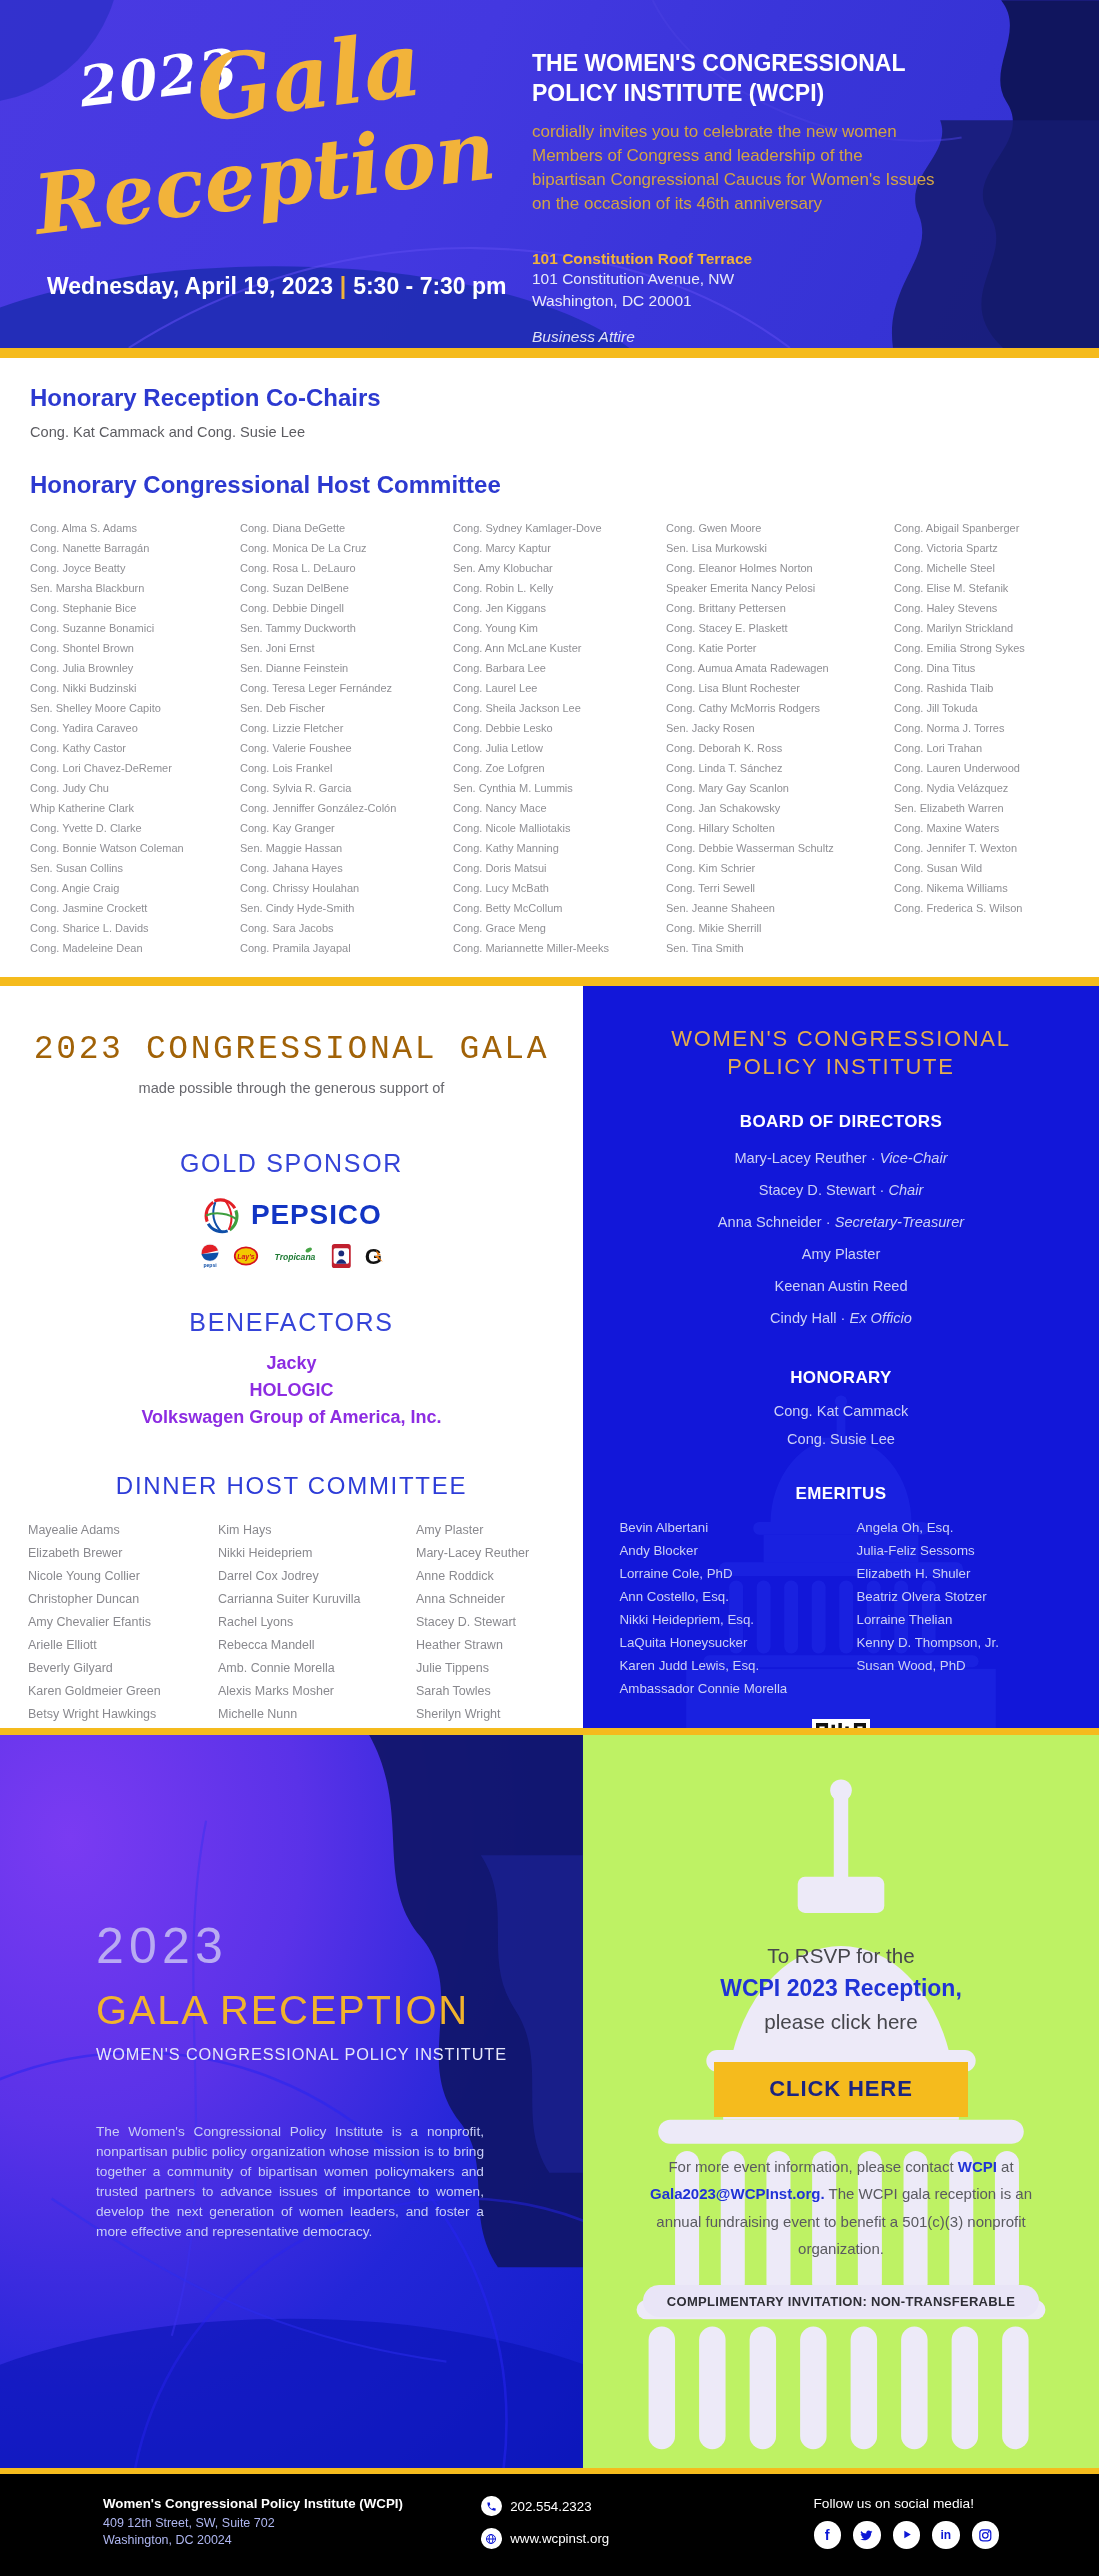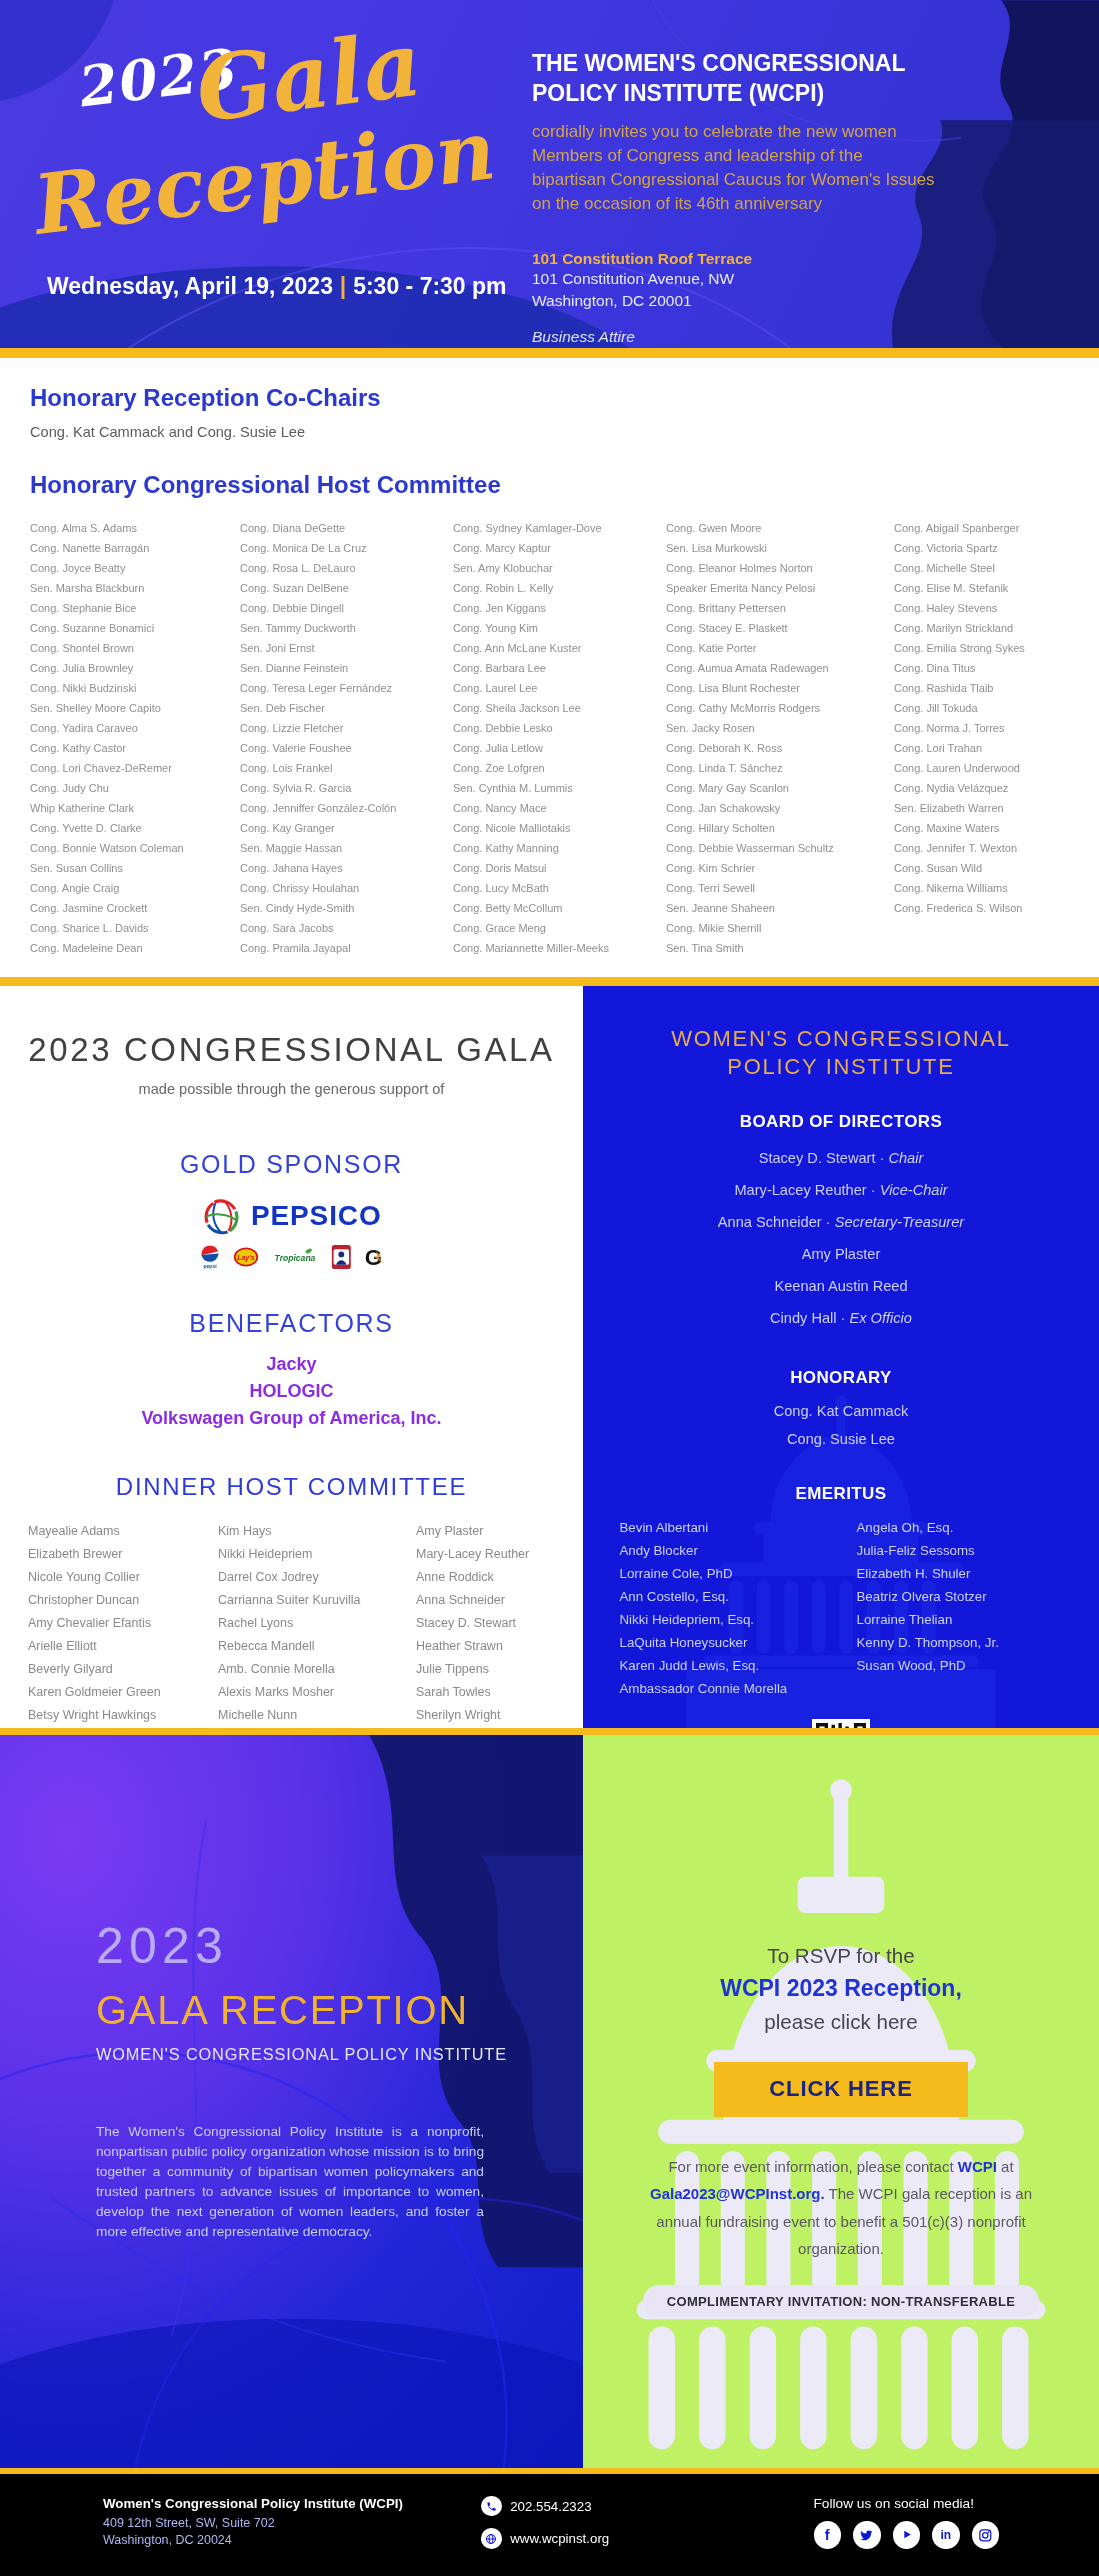--- a/index.html
+++ b/index.html
@@ -33,21 +33,21 @@
   .names-section { background:#fff; height:619px; padding:26px 0 0 30px; }
   .h-blue { color:#2c39d0; font-weight:bold; font-size:24px; }
   .cochair-names { margin-top:12px; color:#5b5b60; font-size:14.6px; }
   .hc-heading { margin-top:31px; }
   .hc-grid { margin-top:19px; display:grid; grid-template-columns:210px 213px 213px 228px auto; }
   .hc-col div { font-size:11px; line-height:20px; color:#8f8f94; }
 
   
   .middle { display:flex; height:742px; }
   .mid-left { width:583px; background:#fff; text-align:center; padding-top:45px; }
-  .gala-title { color:#404040; font-size:33px; letter-spacing:2.6px; font-weight:normal; }
+  .gala-title { color:#a16207; font-size:33px; letter-spacing:2.6px; font-weight:normal;font-family:Liberation Mono, monospace; }
   .gala-sub { margin-top:12px; color:#67676d; font-size:14.6px; }
   .sponsor-head { margin-top:53px; color:#3544d8; font-size:25px; letter-spacing:1.7px; font-weight:normal; }
   .pepsico { margin-top:17px; display:flex; align-items:center; justify-content:center; gap:8.6px; }
   .pepsico-name { color:#1235c4; font-size:28px; font-weight:bold; letter-spacing:0.9px; }
   .brand-row { margin-top:6.9px; display:flex; align-items:center; justify-content:center; gap:12px; height:26px; }
   .benef-head { margin-top:39px; color:#3544d8; font-size:25px; letter-spacing:1.7px; font-weight:normal; }
   .benef-list div { color:#8d2ce2; font-size:18px; font-weight:bold; line-height:27px; }
   .benef-list { margin-top:13.7px; }
   .dinner-head { margin-top:41px; color:#2d3cd8; font-size:24px; letter-spacing:1.7px; font-weight:normal; }
   .dinner-grid { margin:19px 0 0 28px; display:grid; grid-template-columns:190px 198px auto; text-align:left; }
@@ -371,22 +371,22 @@
         <rect x="230" y="218" width="16" height="85" rx="8"></rect>
       <rect x="262" y="218" width="16" height="85" rx="8"></rect>
         <rect x="294" y="218" width="16" height="85" rx="8"></rect>
       <rect x="40" y="305" width="320" height="14" rx="7"></rect>
         <rect x="20" y="321" width="360" height="99"></rect>
     </svg>
     <div class="content">
       <div class="wcpi-org">WOMEN'S CONGRESSIONAL POLICY INSTITUTE</div>
       <div class="panel-h board-h">BOARD OF DIRECTORS</div>
       <div class="board-list">
+          <div><span>Mary-Lacey Reuther</span><span> · </span><em>Vice-Chair</em></div>
           <div><span>Stacey D. Stewart</span><span> · </span><em>Chair</em></div>
-          <div><span>Mary-Lacey Reuther</span><span> · </span><em>Vice-Chair</em></div>
           <div><span>Anna Schneider</span><span> · </span><em>Secretary-Treasurer</em></div>
           <div><span>Amy Plaster</span></div>
           <div><span>Keenan Austin Reed</span></div>
           <div><span>Cindy Hall</span><span> · </span><em>Ex Officio</em></div>
         </div>
       <div class="panel-h honorary-h">HONORARY</div>
       <div class="honorary-list">
           <div>Cong. Kat Cammack</div>
           <div>Cong. Susie Lee</div>
         </div>

